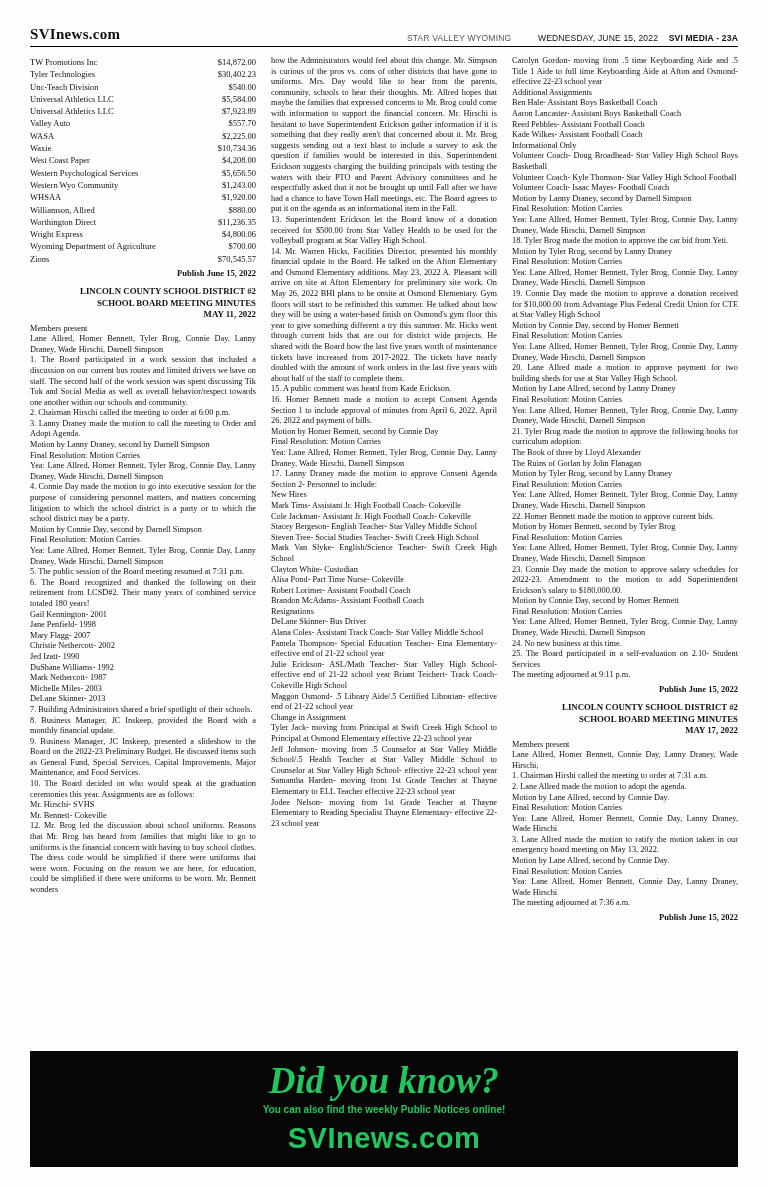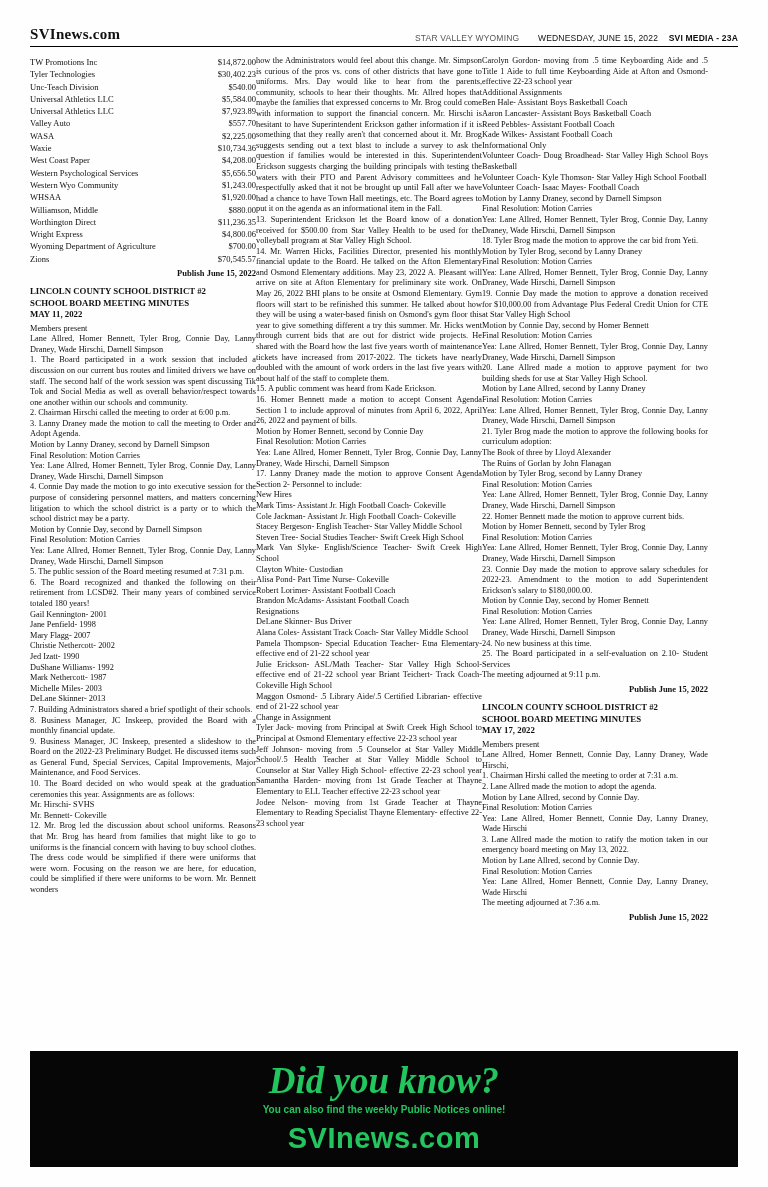--- a/index.html
+++ b/index.html
@@ -10,35 +10,35 @@
     font-family:"Liberation Serif", serif;
     overflow:hidden;position:relative;
   }
   
   .page-header{
     display:flex;justify-content:space-between;align-items:flex-end;
     border-bottom:1.5px solid #000;padding-bottom:3px;flex:0 0 auto;
   }
   .masthead{font-weight:bold;font-size:15px;letter-spacing:.3px;}
   .header-right{font-family:"Liberation Sans", sans-serif;font-size:8.5px;letter-spacing:.2px;white-space:nowrap;}
-  .header-right .loc{color:#555;font-weight:normal;margin-right:16px;}
+  .header-right .loc{color:#555;font-weight:normal;margin-right:24px;}
   .header-right .date{font-weight:normal;margin-right:8px;}
   .header-right .edition{font-weight:bold;}
   
-  .columns{display:flex;margin-top:9px;flex:1 1 auto;overflow:hidden;}
+  .columns{display:flex;gap:15px;margin-top:9px;flex:1 1 auto;overflow:hidden;}
   .col{width:226px;overflow:hidden;}
   
   .pay-table{margin-bottom:1px;}
   .pay-row{display:flex;justify-content:space-between;font-size:8.5px;line-height:12.3px;}
   .pay-name{white-space:nowrap;overflow:hidden;padding-right:6px;}
   .pay-amount{white-space:nowrap;}
   
   .body-line{font-size:8.3px;line-height:10.6px;text-align:justify;margin:0;}
   .publish{font-size:8.5px;font-weight:bold;text-align:right;margin:3px 0 2px;line-height:11px;}
-  .notice-heading{font-size:8.8px;font-weight:bold;text-align:left;line-height:11.5px;margin:7px 0 3px;}
+  .notice-heading{font-size:8.8px;font-weight:bold;text-align:right;line-height:11.5px;margin:7px 0 3px;}
   
   .banner{
     flex:0 0 auto;background:#060606;color:#22c55e;text-align:center;
     margin-top:9px;padding:10px 8px 12px;
   }
   .banner-title{font-family:"Liberation Serif", serif;font-style:italic;font-weight:bold;font-size:37px;line-height:1.08;}
   .banner-subtitle{font-family:"Liberation Sans", sans-serif;font-weight:bold;font-size:10px;margin-top:3px;}
   .banner-site{font-family:"Liberation Sans", sans-serif;font-weight:bold;font-size:29px;margin-top:7px;letter-spacing:.5px;}
 </style>
 </head>
@@ -100,21 +100,21 @@
           </div>
           <div class="pay-row">
             <span class="pay-name">Western Wyo Community</span>
             <span class="pay-amount">$1,243.00</span>
           </div>
           <div class="pay-row">
             <span class="pay-name">WHSAA</span>
             <span class="pay-amount">$1,920.00</span>
           </div>
           <div class="pay-row">
-            <span class="pay-name">Williamson, Middle</span>
+            <span class="pay-name">Williamson, Allred</span>
             <span class="pay-amount">$880.00</span>
           </div>
           <div class="pay-row">
             <span class="pay-name">Worthington Direct</span>
             <span class="pay-amount">$11,236.35</span>
           </div>
           <div class="pay-row">
             <span class="pay-name">Wright Express</span>
             <span class="pay-amount">$4,800.06</span>
           </div>

